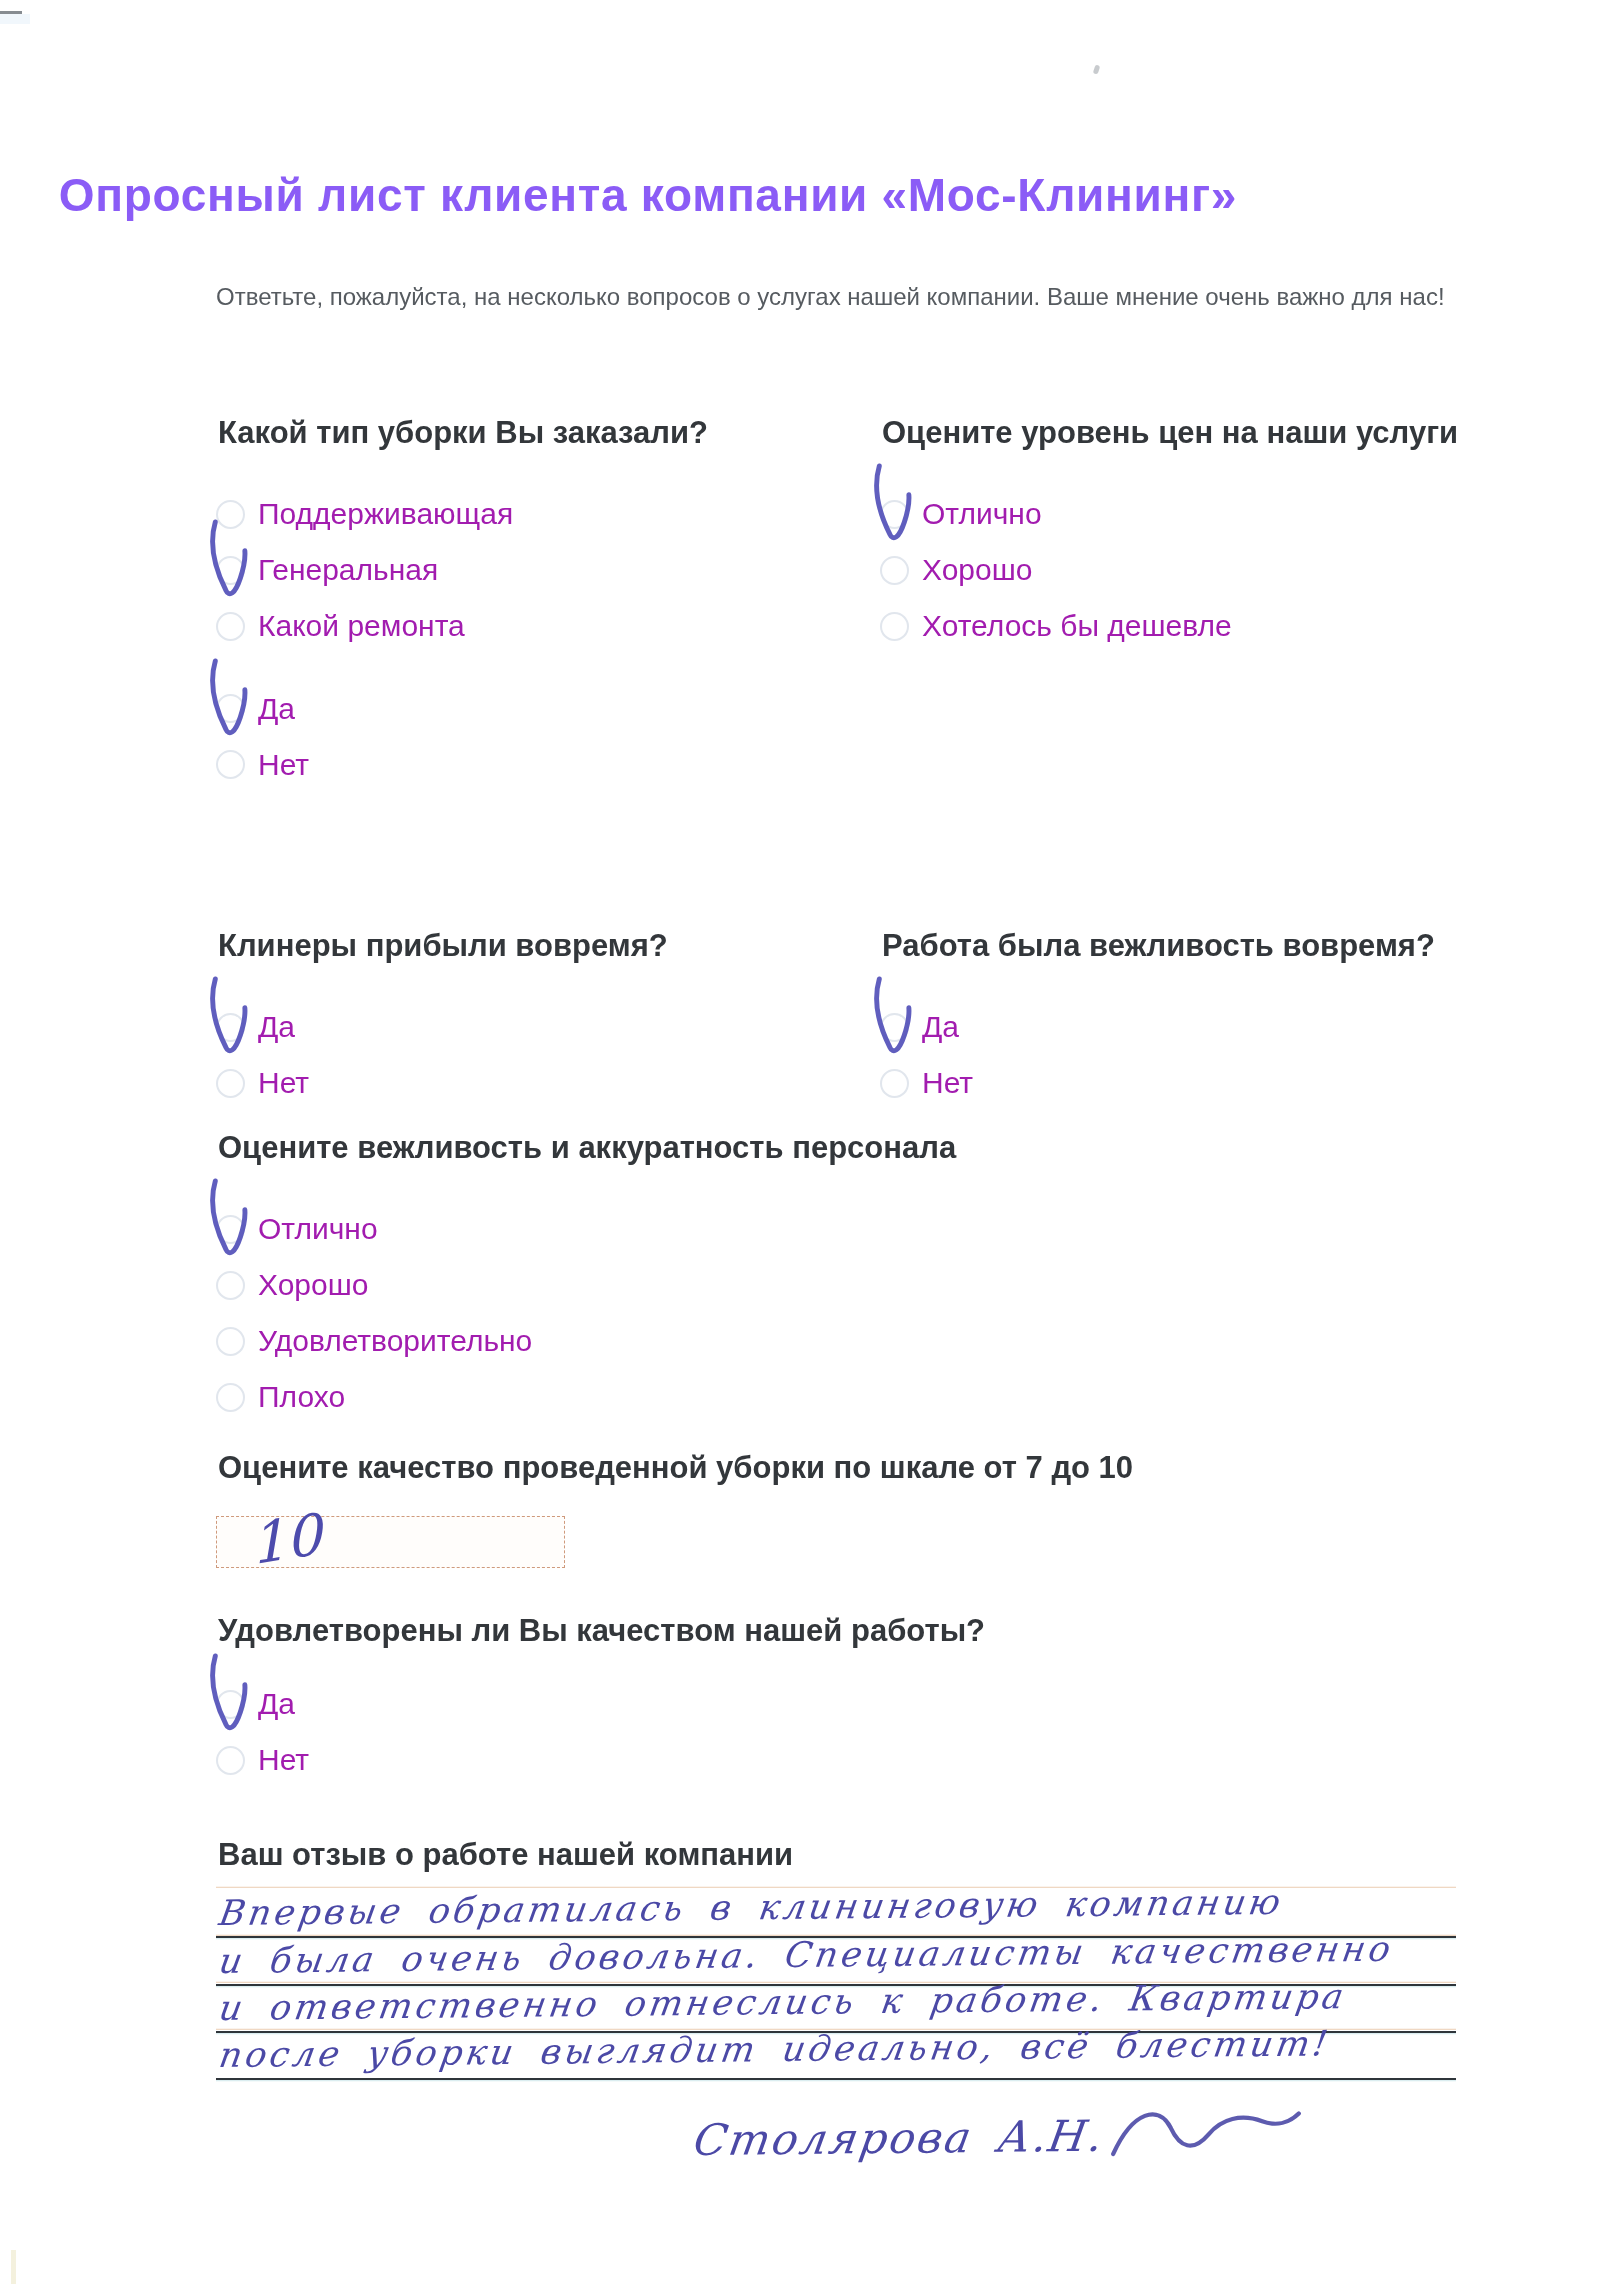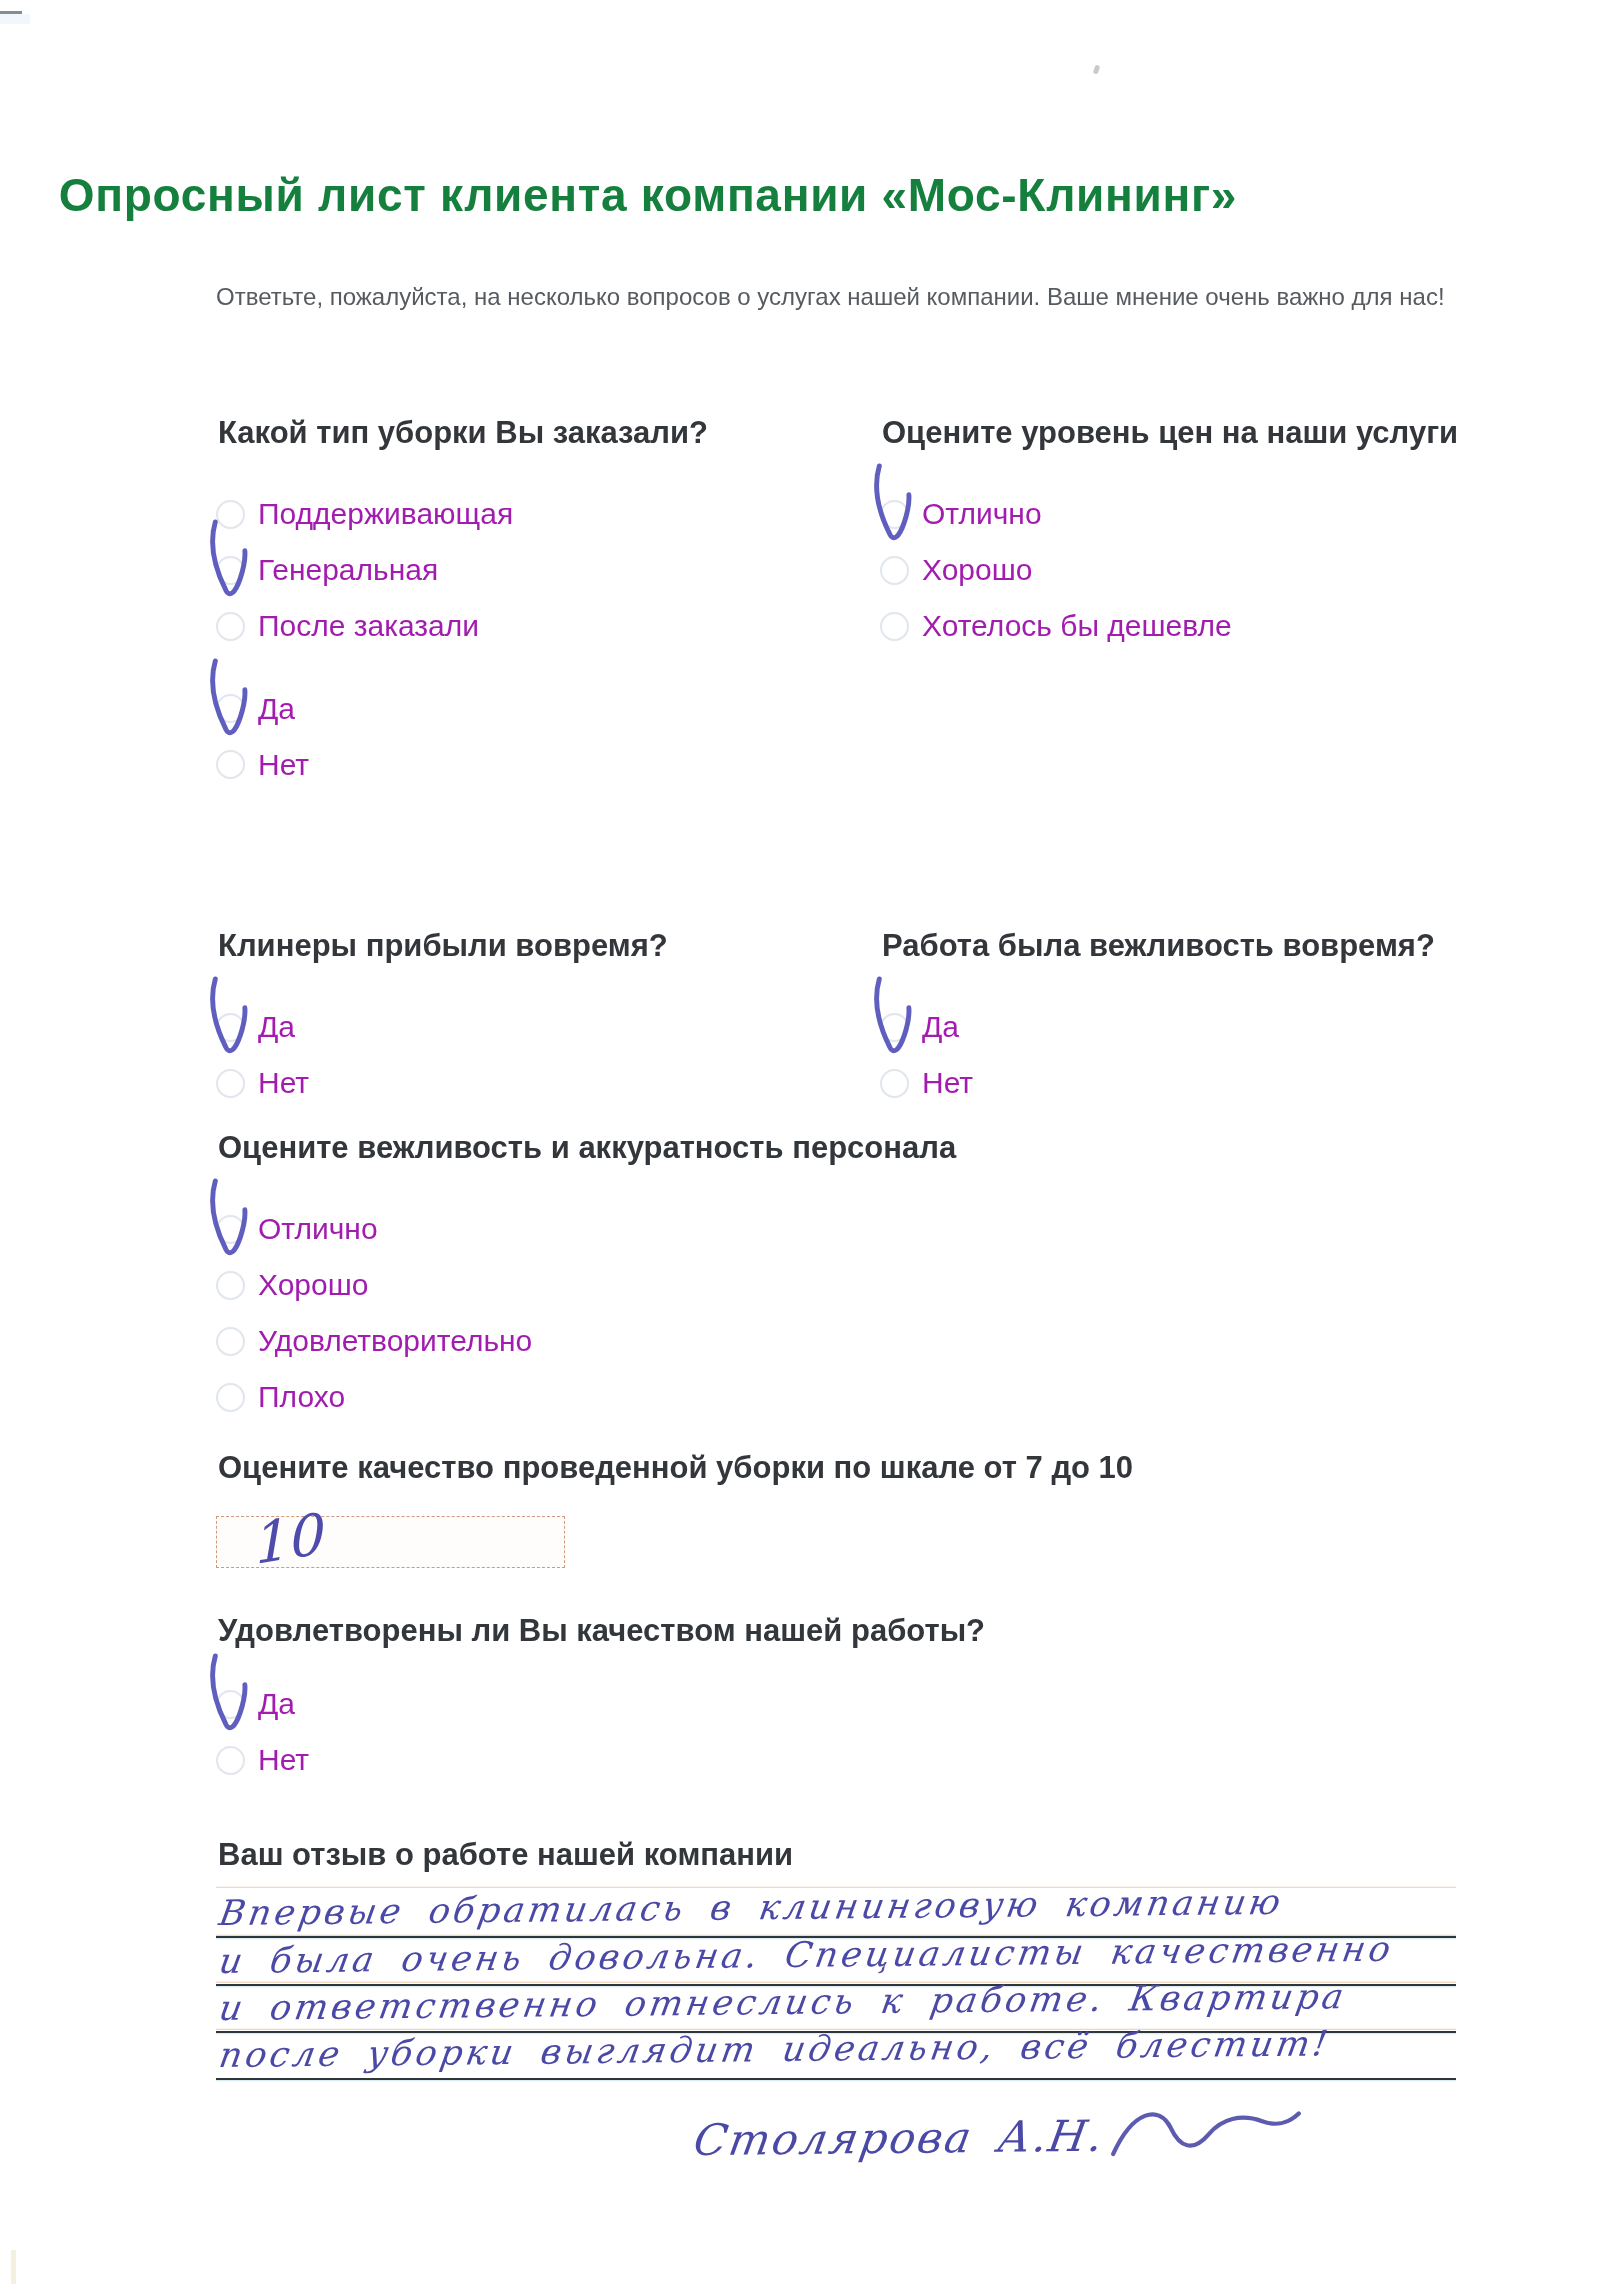--- a/index.html
+++ b/index.html
@@ -27,21 +27,21 @@
     background: #9aa0a6; opacity: .55; border-radius: 2.6px; transform: rotate(18deg);
   }
   .mark-strip {
     position: absolute; left: 10.5px; top: 2250px; width: 5.9px; height: 34px;
     background: #f3efda; opacity: .9;
   }
 
   .title {
     position: absolute; top: 168px; left: 0; width: 1296px;
     margin: 0; text-align: center;
-    font-size: 46px; font-weight: bold; color: #15803d;
+    font-size: 46px; font-weight: bold; color: #8b5cf6;
     letter-spacing: 0.7px;
   }
 
   .intro {
     position: absolute; top: 274px; left: 216px; width: 1237px;
     margin: 0; font-size: 24px; line-height: 46px; color: #565b60;
   }
 
   .q { position: absolute; }
   .q h2 {
@@ -146,21 +146,21 @@
       </div>
       <div class="option">
         <span class="radio"></span>
         <svg class="check" viewBox="0 0 88 128">
             <path d="M14,6 C4,40 14,78 30,110 C35,121 44,116 52,92 C57,77 60,62 59,50"></path>
           </svg>
         <span class="olabel">Генеральная</span>
       </div>
       <div class="option">
         <span class="radio"></span>
-        <span class="olabel">После заказали</span>
+        <span class="olabel">Какой ремонта</span>
       </div>
     </div>
   </section>
 
   <section class="q q2">
     <h2>Оцените уровень цен на наши услуги</h2>
     <div class="options">
       <div class="option">
         <span class="radio"></span>
         <svg class="check" viewBox="0 0 88 128">

